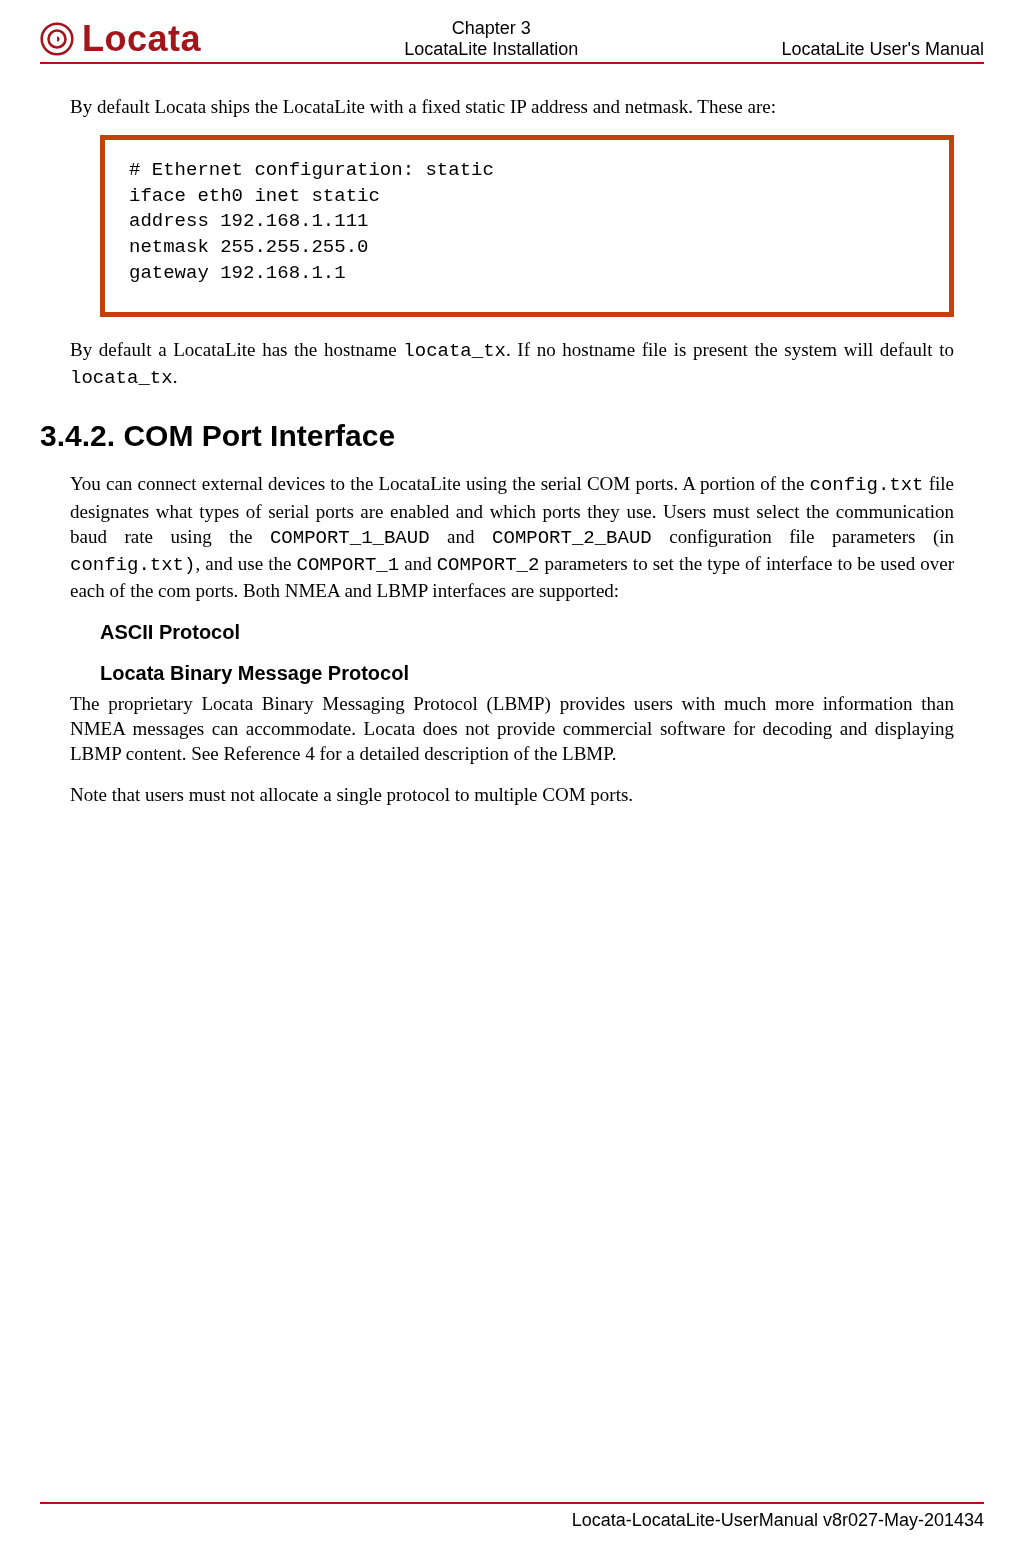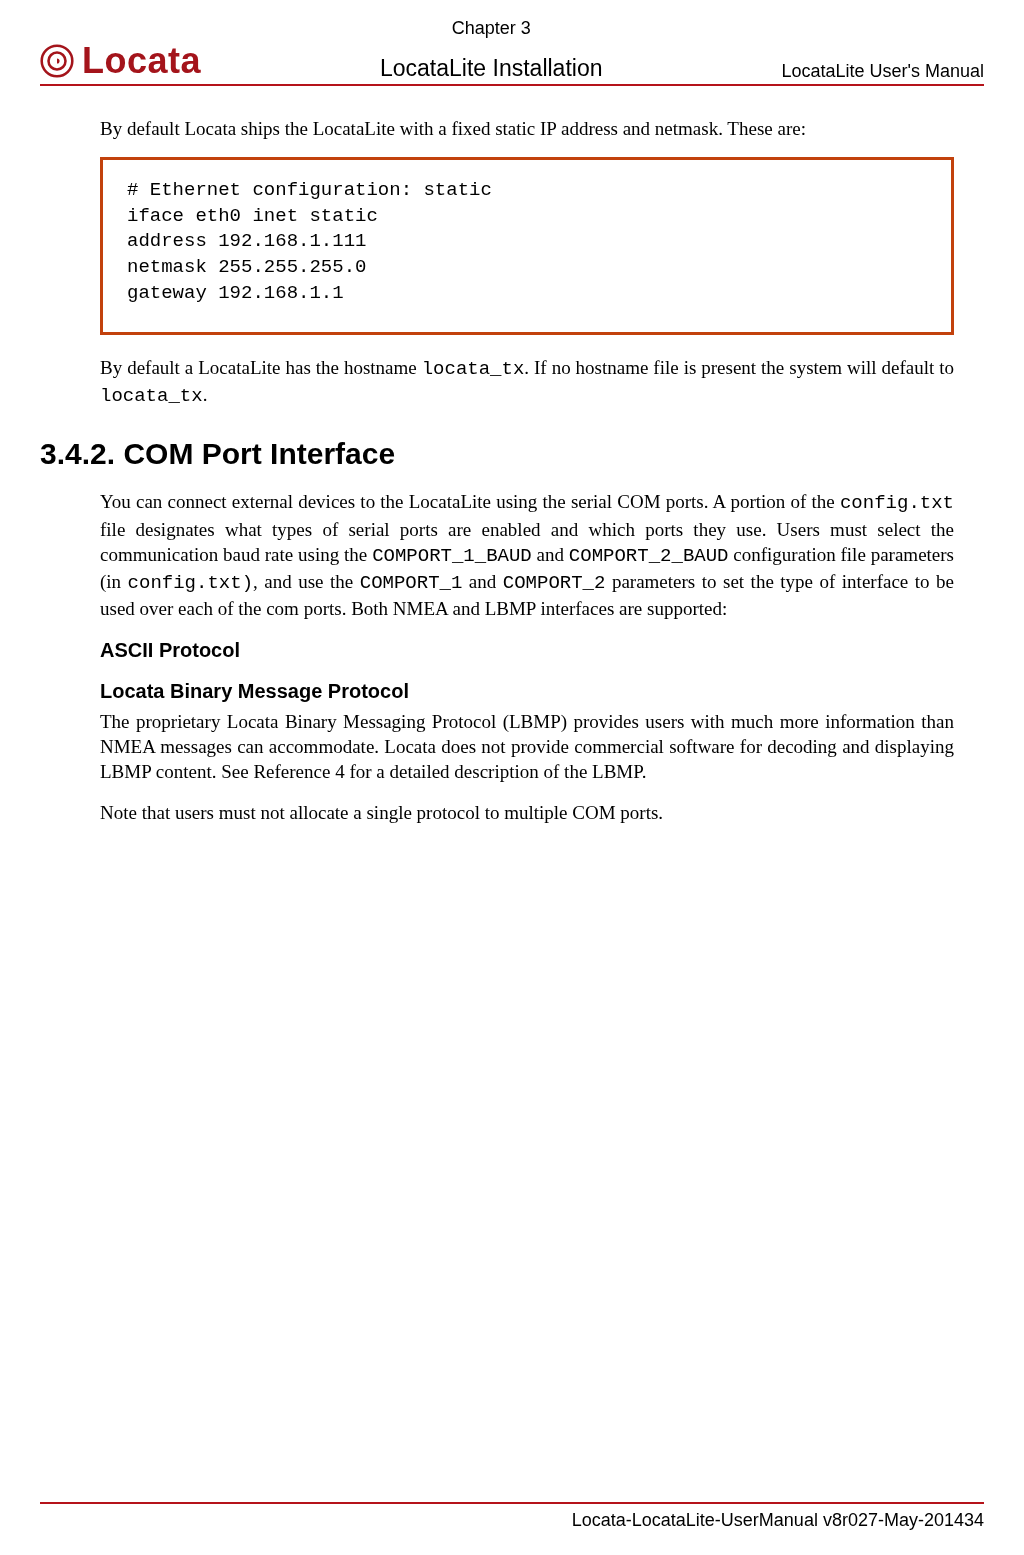--- a/index.html
+++ b/index.html
@@ -35,44 +35,43 @@
     letter-spacing: 0.5px;
     margin-left: 8px;
   }
   .header-center {
     text-align: center;
     font-size: 18px;
     color: #000;
     flex: 1;
   }
   .header-center .chap { display: block; font-size: 18px; }
-  .header-center .sub { display: block; font-size: 23px; margin-top: 16px; }
+  .header-center .sub { display: block; font-size: 18px; }
   .header-right {
     font-size: 18px;
     white-space: nowrap;
   }
   .content {
     padding: 30px 30px 0 30px;
   }
   .h3 {
     font-family: Arial, Helvetica, sans-serif;
     font-weight: bold;
     font-size: 24px;
     margin: 10px 0 18px 0;
   }
   .body-text {
     text-align: justify;
     margin: 0 0 16px 0;
     line-height: 1.32;
   }
   .indent {
-    margin-left: 30px;
   }
   .codebox {
-    border: 3px solid #c2410c;
+    border: 5px solid #c2410c;
     padding: 18px 24px 26px 24px;
     margin: 0 0 20px 30px;
     font-family: "Courier New", Courier, monospace;
     font-size: 19px;
     line-height: 1.35;
     white-space: pre;
   }
   .mono {
     font-family: "Courier New", Courier, monospace;
   }

